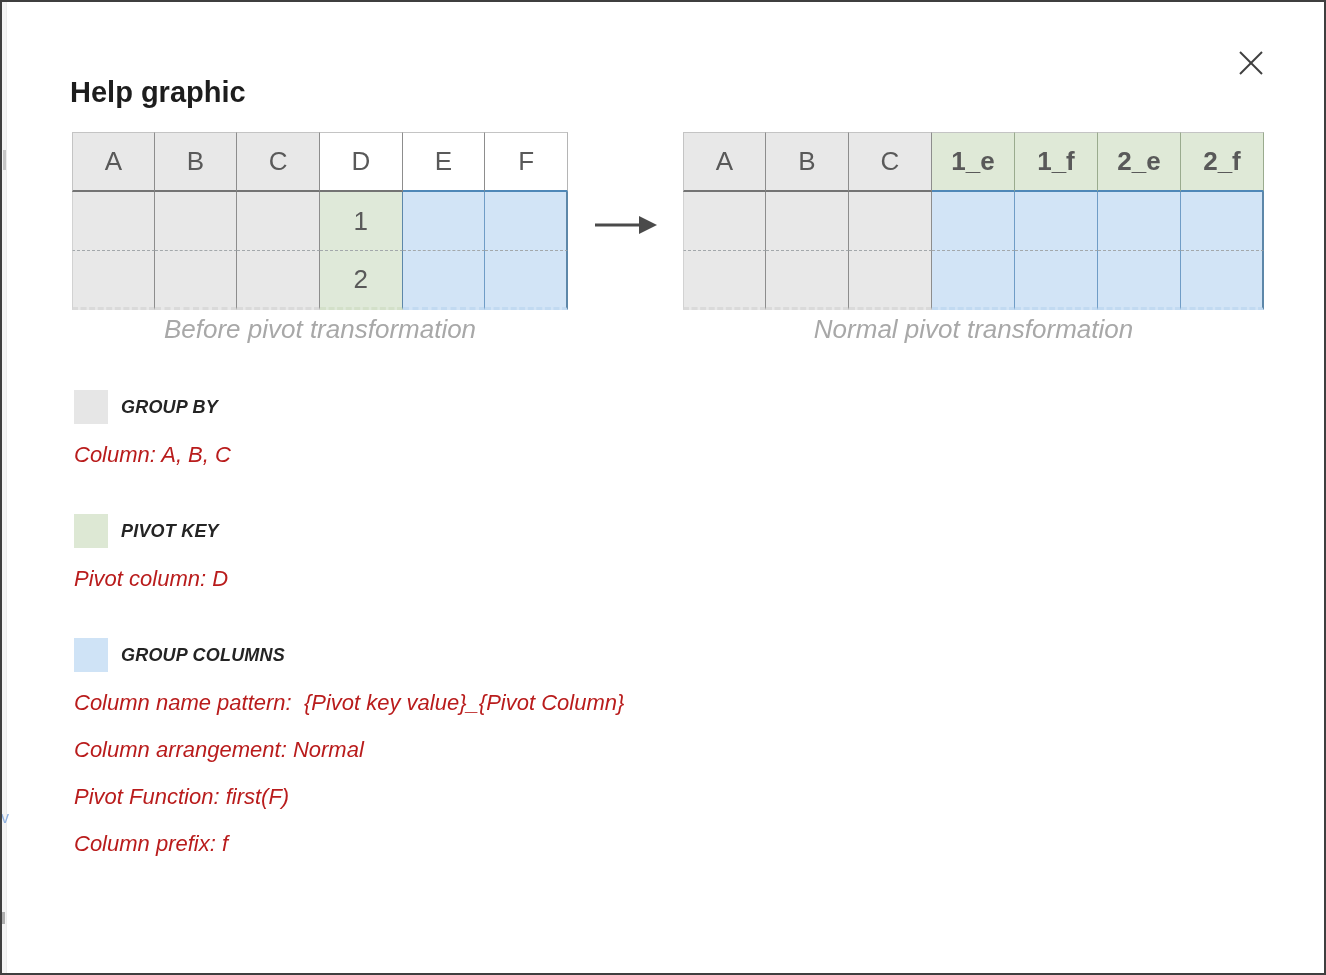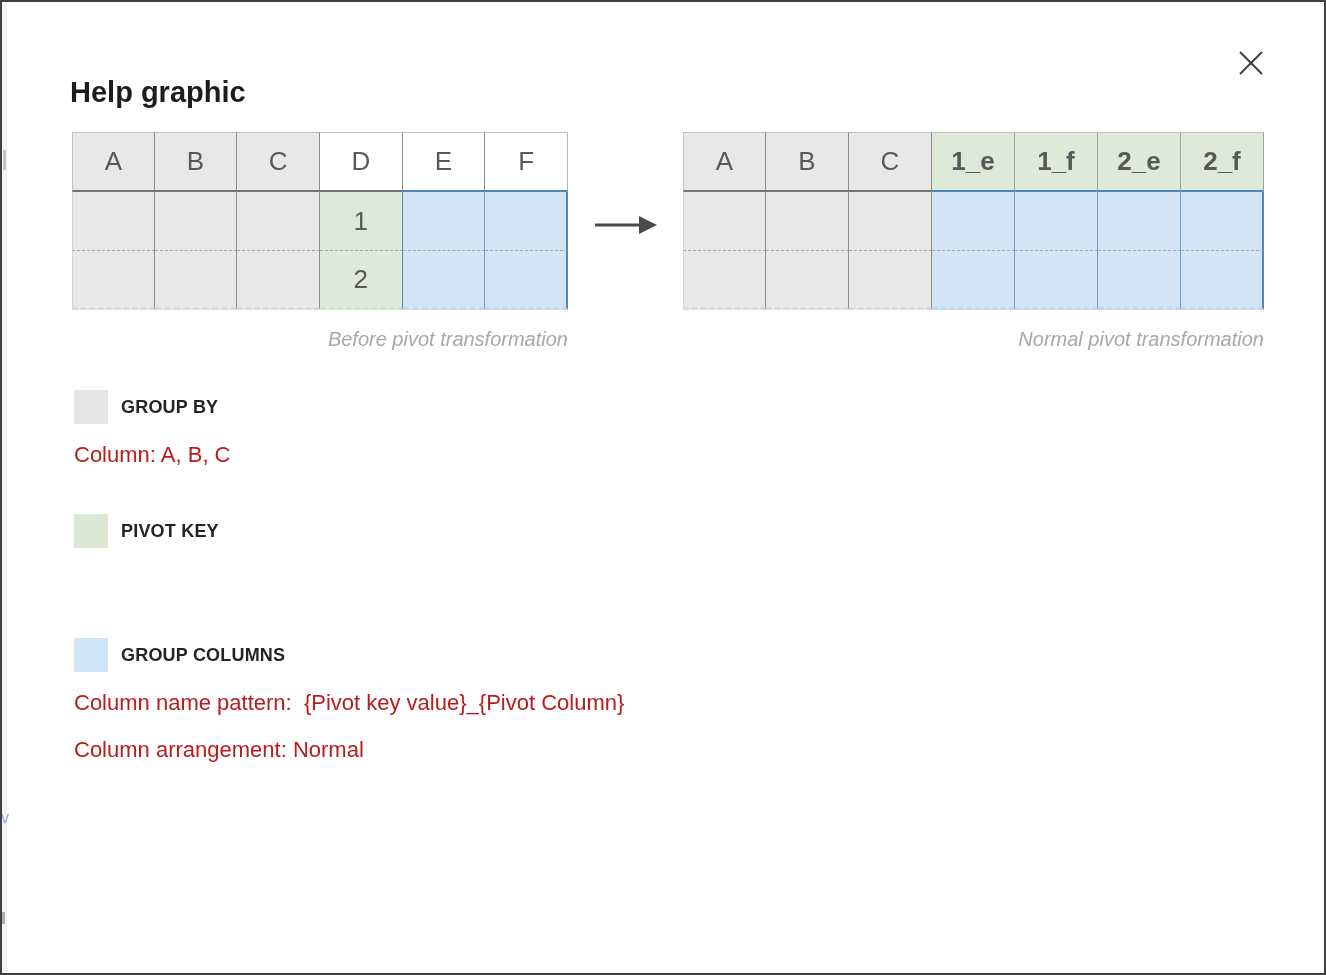--- a/index.html
+++ b/index.html
@@ -94,27 +94,27 @@
   
   .row1 { border-bottom: 1px dashed #a3a8ab; }
 
   
   .row2 { border-bottom: 3px dashed; background-clip: padding-box; }
   .row2.c-gray  { border-bottom-color: #dadada; }
   .row2.c-green { border-bottom-color: #d3e0c9; }
   .row2.c-blue  { border-bottom-color: #c2daf1; }
 
   .tbl-caption {
-    margin-top: 18px; text-align: right;
-    font-style: italic; font-size: 20px; color: #a8a8a8;
+    margin-top: 4px; text-align: center;
+    font-style: italic; font-size: 26px; color: #a8a8a8;
   }
 
   
   .legend { position: absolute; left: 72px; top: 388px; width: 1150px; }
-  .legend-section { position: absolute; left: 0; }
+  .legend-section { position: absolute; left: 0; font-style: italic; }
   .legend-section.s1 { top: 0; }
   .legend-section.s2 { top: 124px; }
   .legend-section.s3 { top: 248px; }
   .legend-head { display: flex; align-items: center; height: 34px; }
   .swatch { width: 34px; height: 34px; flex-shrink: 0; }
   .legend-title {
     margin-left: 13px; font-size: 18px; font-weight: bold;
     color: #242424; letter-spacing: 0.2px;
   }
   .legend-lines { margin-top: 7px; }
@@ -218,27 +218,32 @@
       <div class="legend-lines">
         <div class="legend-line">Column: A, B, C</div>
       </div>
     </div>
 
     <div class="legend-section s2">
       <div class="legend-head">
         <div class="swatch" style="background-color: rgb(221, 232, 212);"></div>
         <div class="legend-title">PIVOT KEY</div>
       </div>
+      <div class="legend-lines">
+        <div class="legend-line">Pivot column: D</div>
+      </div>
     </div>
 
     <div class="legend-section s3">
       <div class="legend-head">
         <div class="swatch" style="background-color: rgb(207, 227, 246);"></div>
         <div class="legend-title">GROUP COLUMNS</div>
       </div>
       <div class="legend-lines">
         <div class="legend-line">Column name pattern:  {Pivot key value}_{Pivot Column}</div>
         <div class="legend-line">Column arrangement: Normal</div>
+        <div class="legend-line">Pivot Function: first(F)</div>
+        <div class="legend-line">Column prefix: f</div>
       </div>
     </div>
 
   </div>
 </div>
 
 </body></html>

